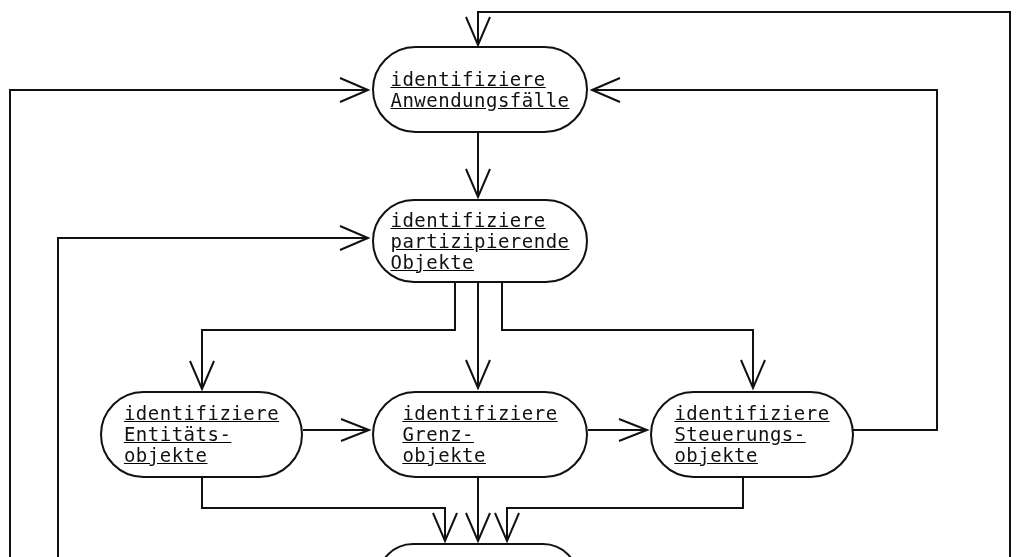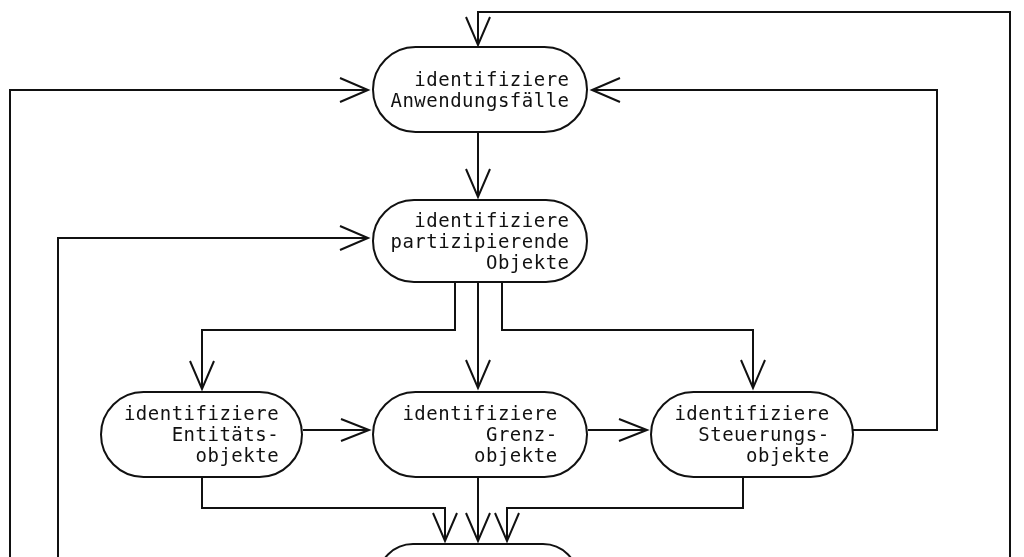--- a/index.html
+++ b/index.html
@@ -31,21 +31,22 @@
   }
   .node {
     position: absolute;
     box-sizing: border-box;
     border: 2px solid #111111;
     border-radius: 44px;
     background: #ffffff;
     display: flex;
     align-items: center;
     justify-content: center;
-    text-align: right;
+    text-align: left;
+    text-decoration: underline;
   }
   .node-label {
     white-space: pre-line;
     font-size: 19px;
     line-height: 21px;
     color: #111111;
     letter-spacing: 0.5px;
   }
   
   .node-use-cases        { left: 372px; top: 46px;  width: 216px; height: 87px; }

